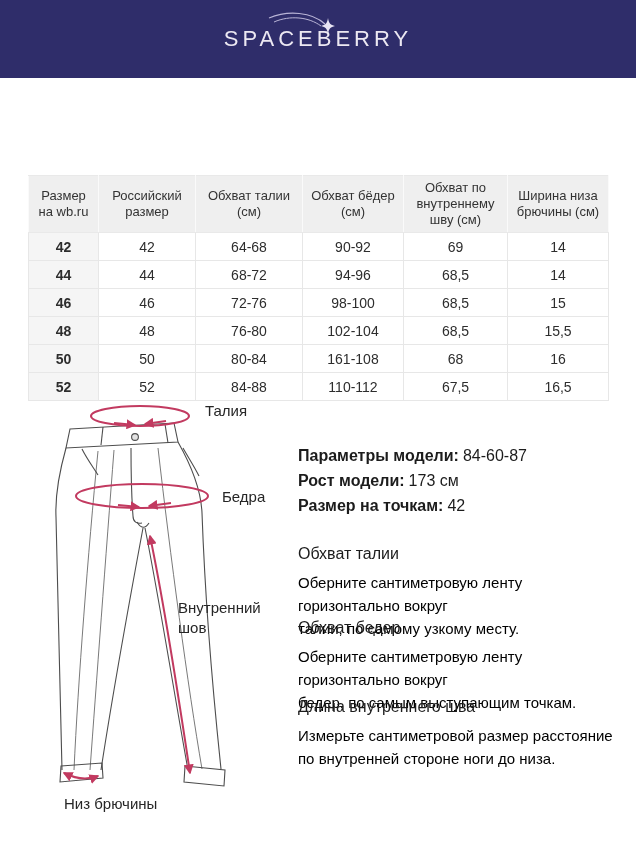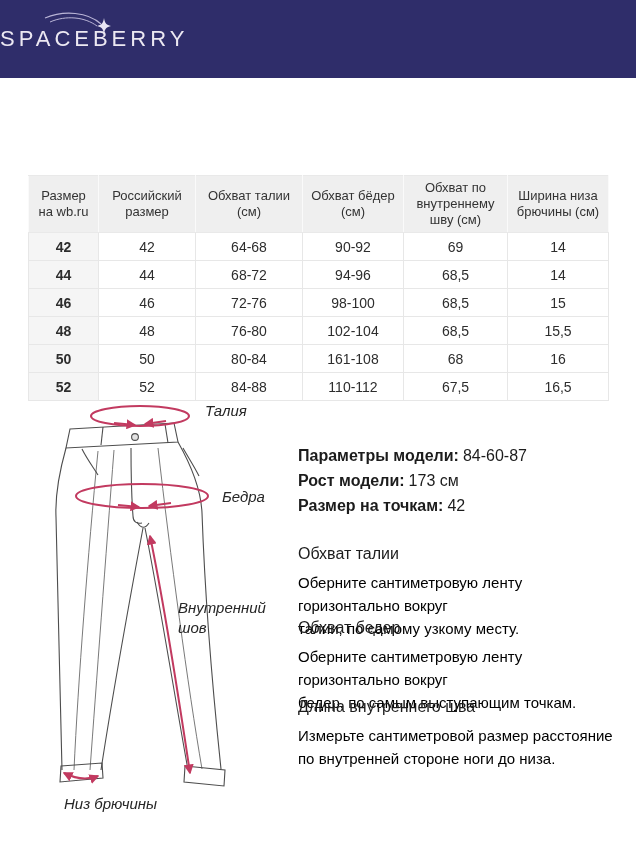--- a/index.html
+++ b/index.html
@@ -12,21 +12,21 @@
   *{box-sizing:border-box;margin:0;padding:0}
   html,body{width:636px;height:848px}
   body{
     position:relative;background:#ffffff;overflow:hidden;
     font-family:"Liberation Sans", sans-serif;color:#2d2d2d;
   }
   
   .brand-bar{
     position:absolute;left:0;top:0;width:636px;height:78px;
     background:var(--brand-navy);
-    display:flex;align-items:center;justify-content:flex-start;
+    display:flex;align-items:center;justify-content:center;
   }
   .logo{position:relative;display:inline-block}
   .logo-text{
     position:relative;color:#ece8f2;font-size:22px;font-weight:400;
     letter-spacing:4px;font-family:"Liberation Sans", sans-serif;
   }
   .star-svg{position:absolute;left:42px;top:-16px;width:92px;height:32px;pointer-events:none}
   
   .size-table{
     position:absolute;left:28px;top:135px;width:580px;
@@ -42,21 +42,21 @@
     background:var(--table-row-header-bg);font-weight:700;
   }
   .size-table tbody th,.size-table tbody td{
     height:28px;border:1px solid var(--table-border);
     font-size:14px;color:#2d2d2d;text-align:center;vertical-align:middle;
   }
   
   .diagram{position:absolute;left:18px;top:393px;width:272px;height:432px}
   .diagram svg{position:absolute;left:0;top:0}
   .diag-label{
-    position:absolute;font-size:15px;font-weight:500;color:#262626;line-height:20px;font-style:italic;
+    position:absolute;font-size:15px;font-weight:500;color:#262626;line-height:20px;
   }
   .waist-label{left:187px;top:8px}
   .hips-label{left:204px;top:94px}
   .inseam-label{left:160px;top:205px;width:104px}
   .hem-label{left:46px;top:401px}
   
   .info{position:absolute;left:298px;top:0;width:322px;height:732px}
   .model-info{position:absolute;left:0;top:443px}
   .model-line{font-size:16px;line-height:25px;color:#1c1c1c}
   .model-label{font-weight:700}

